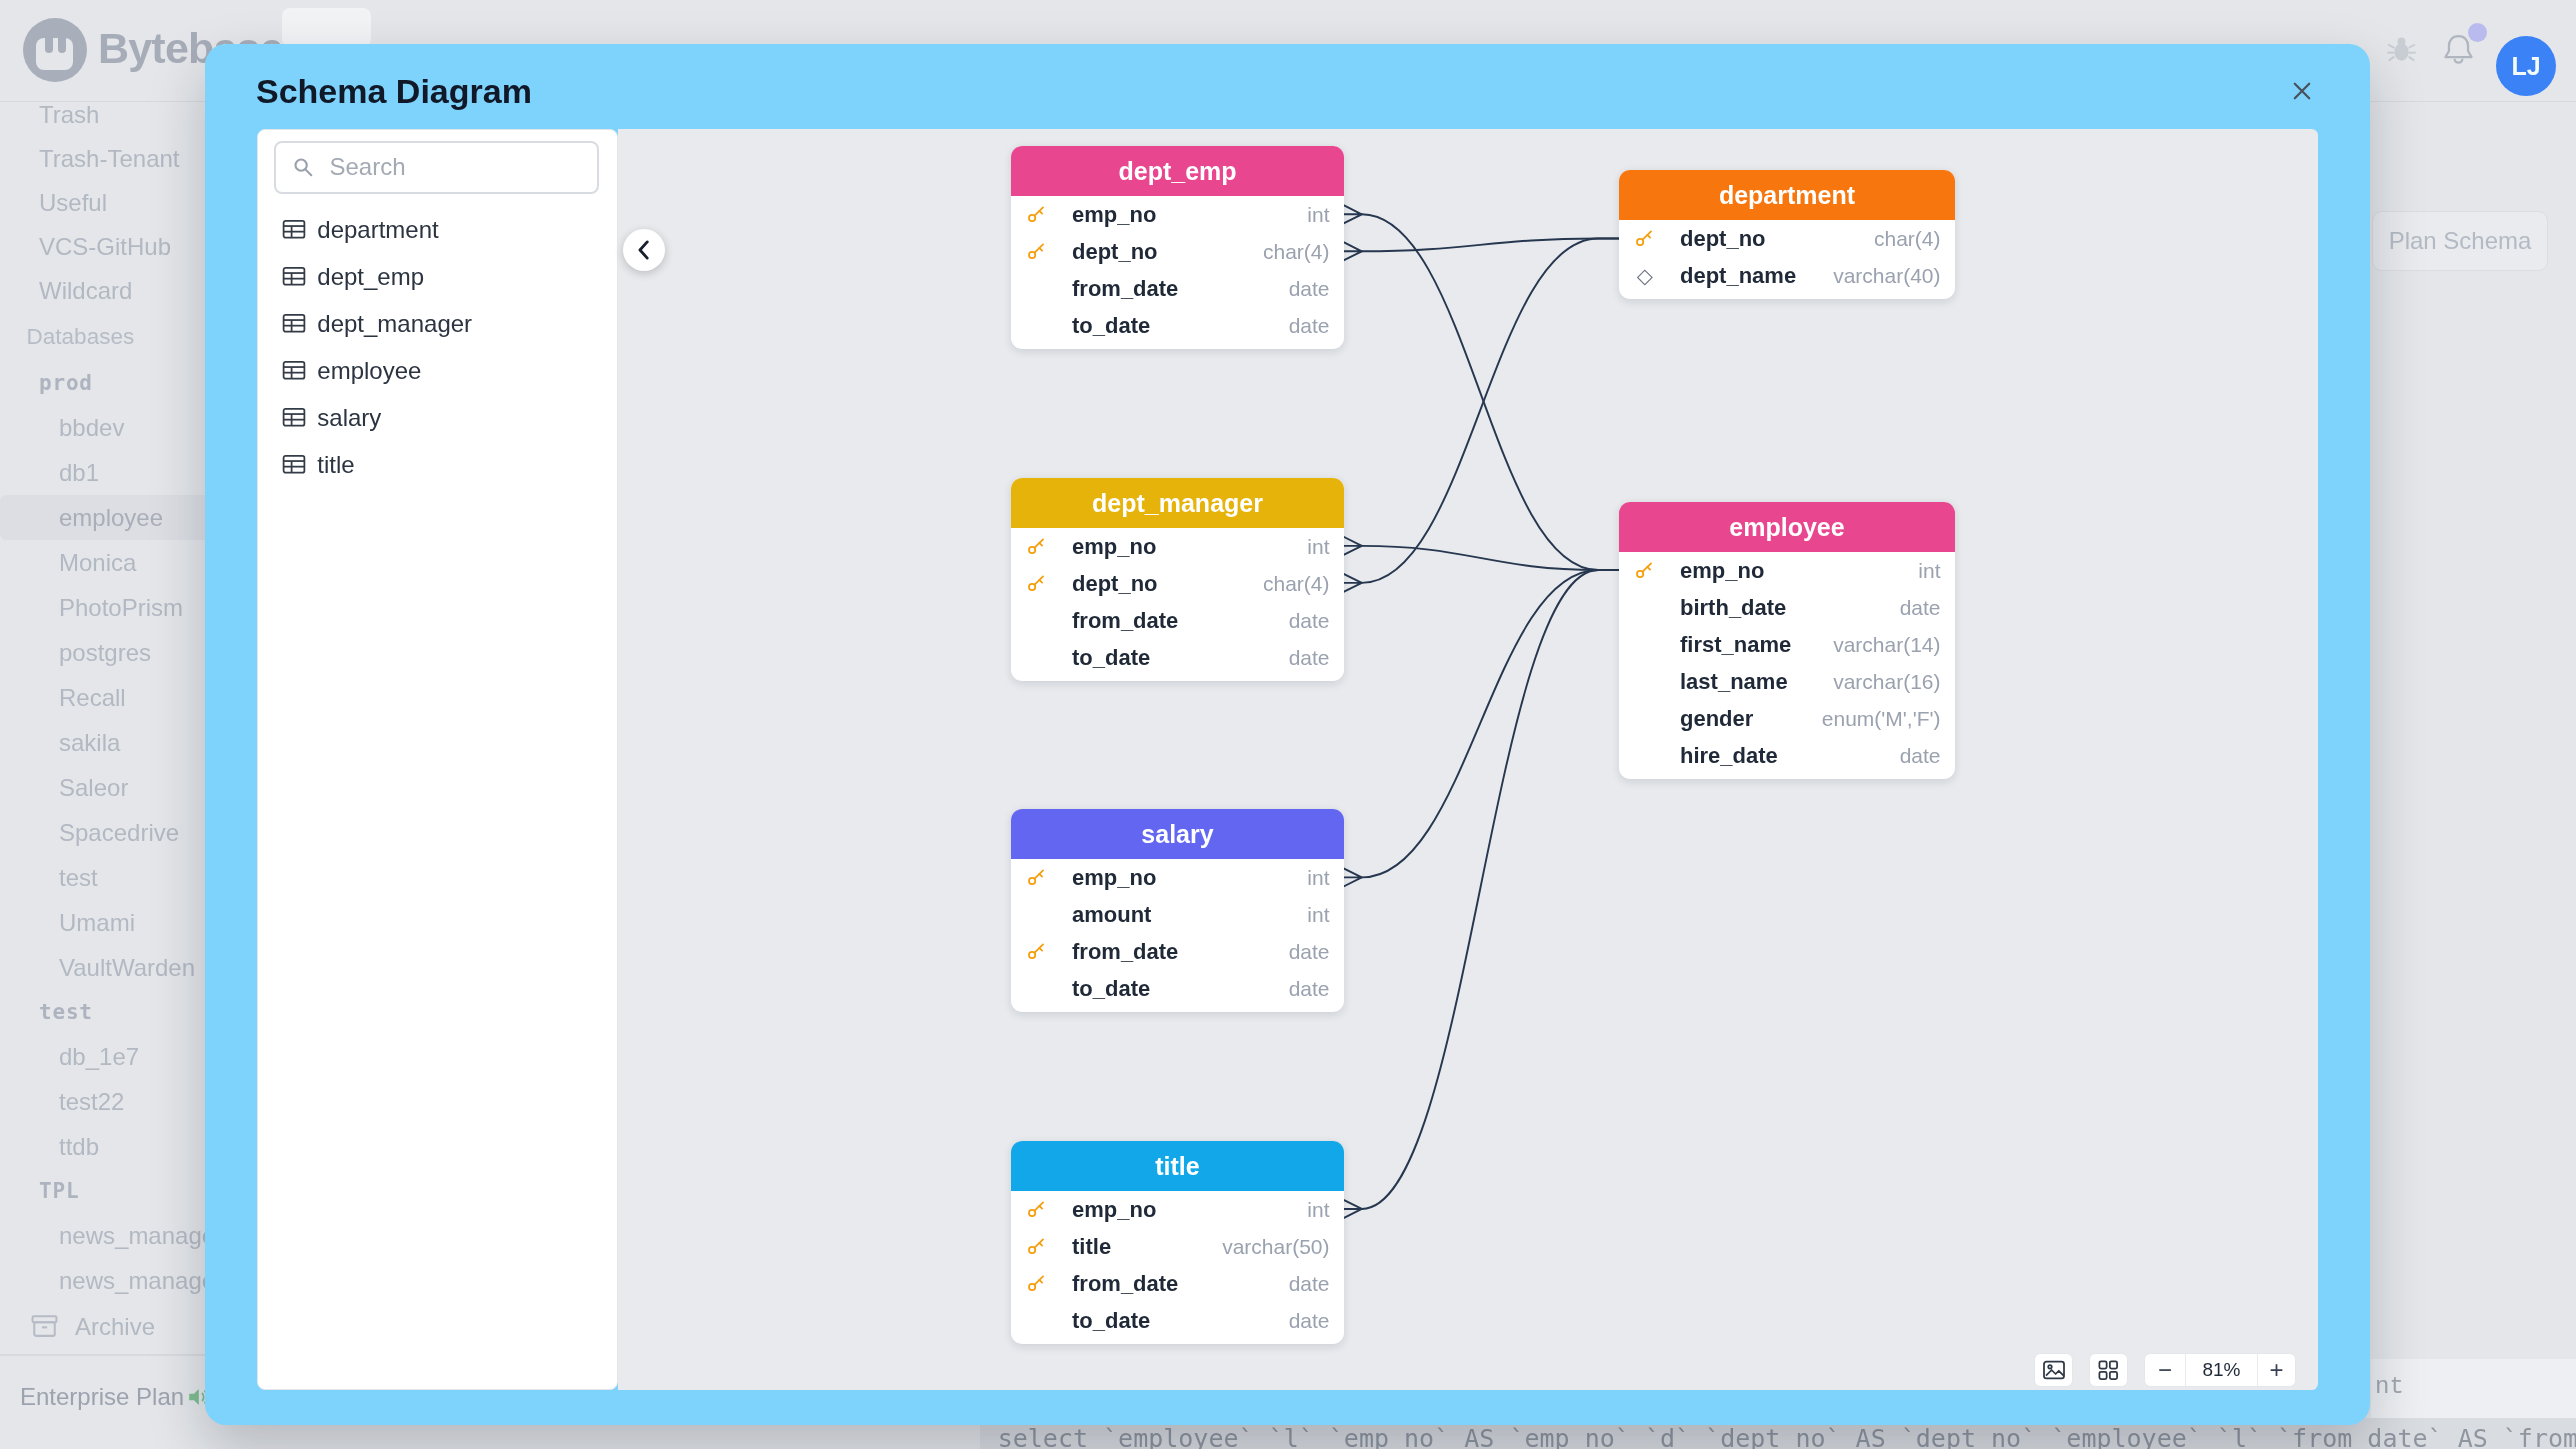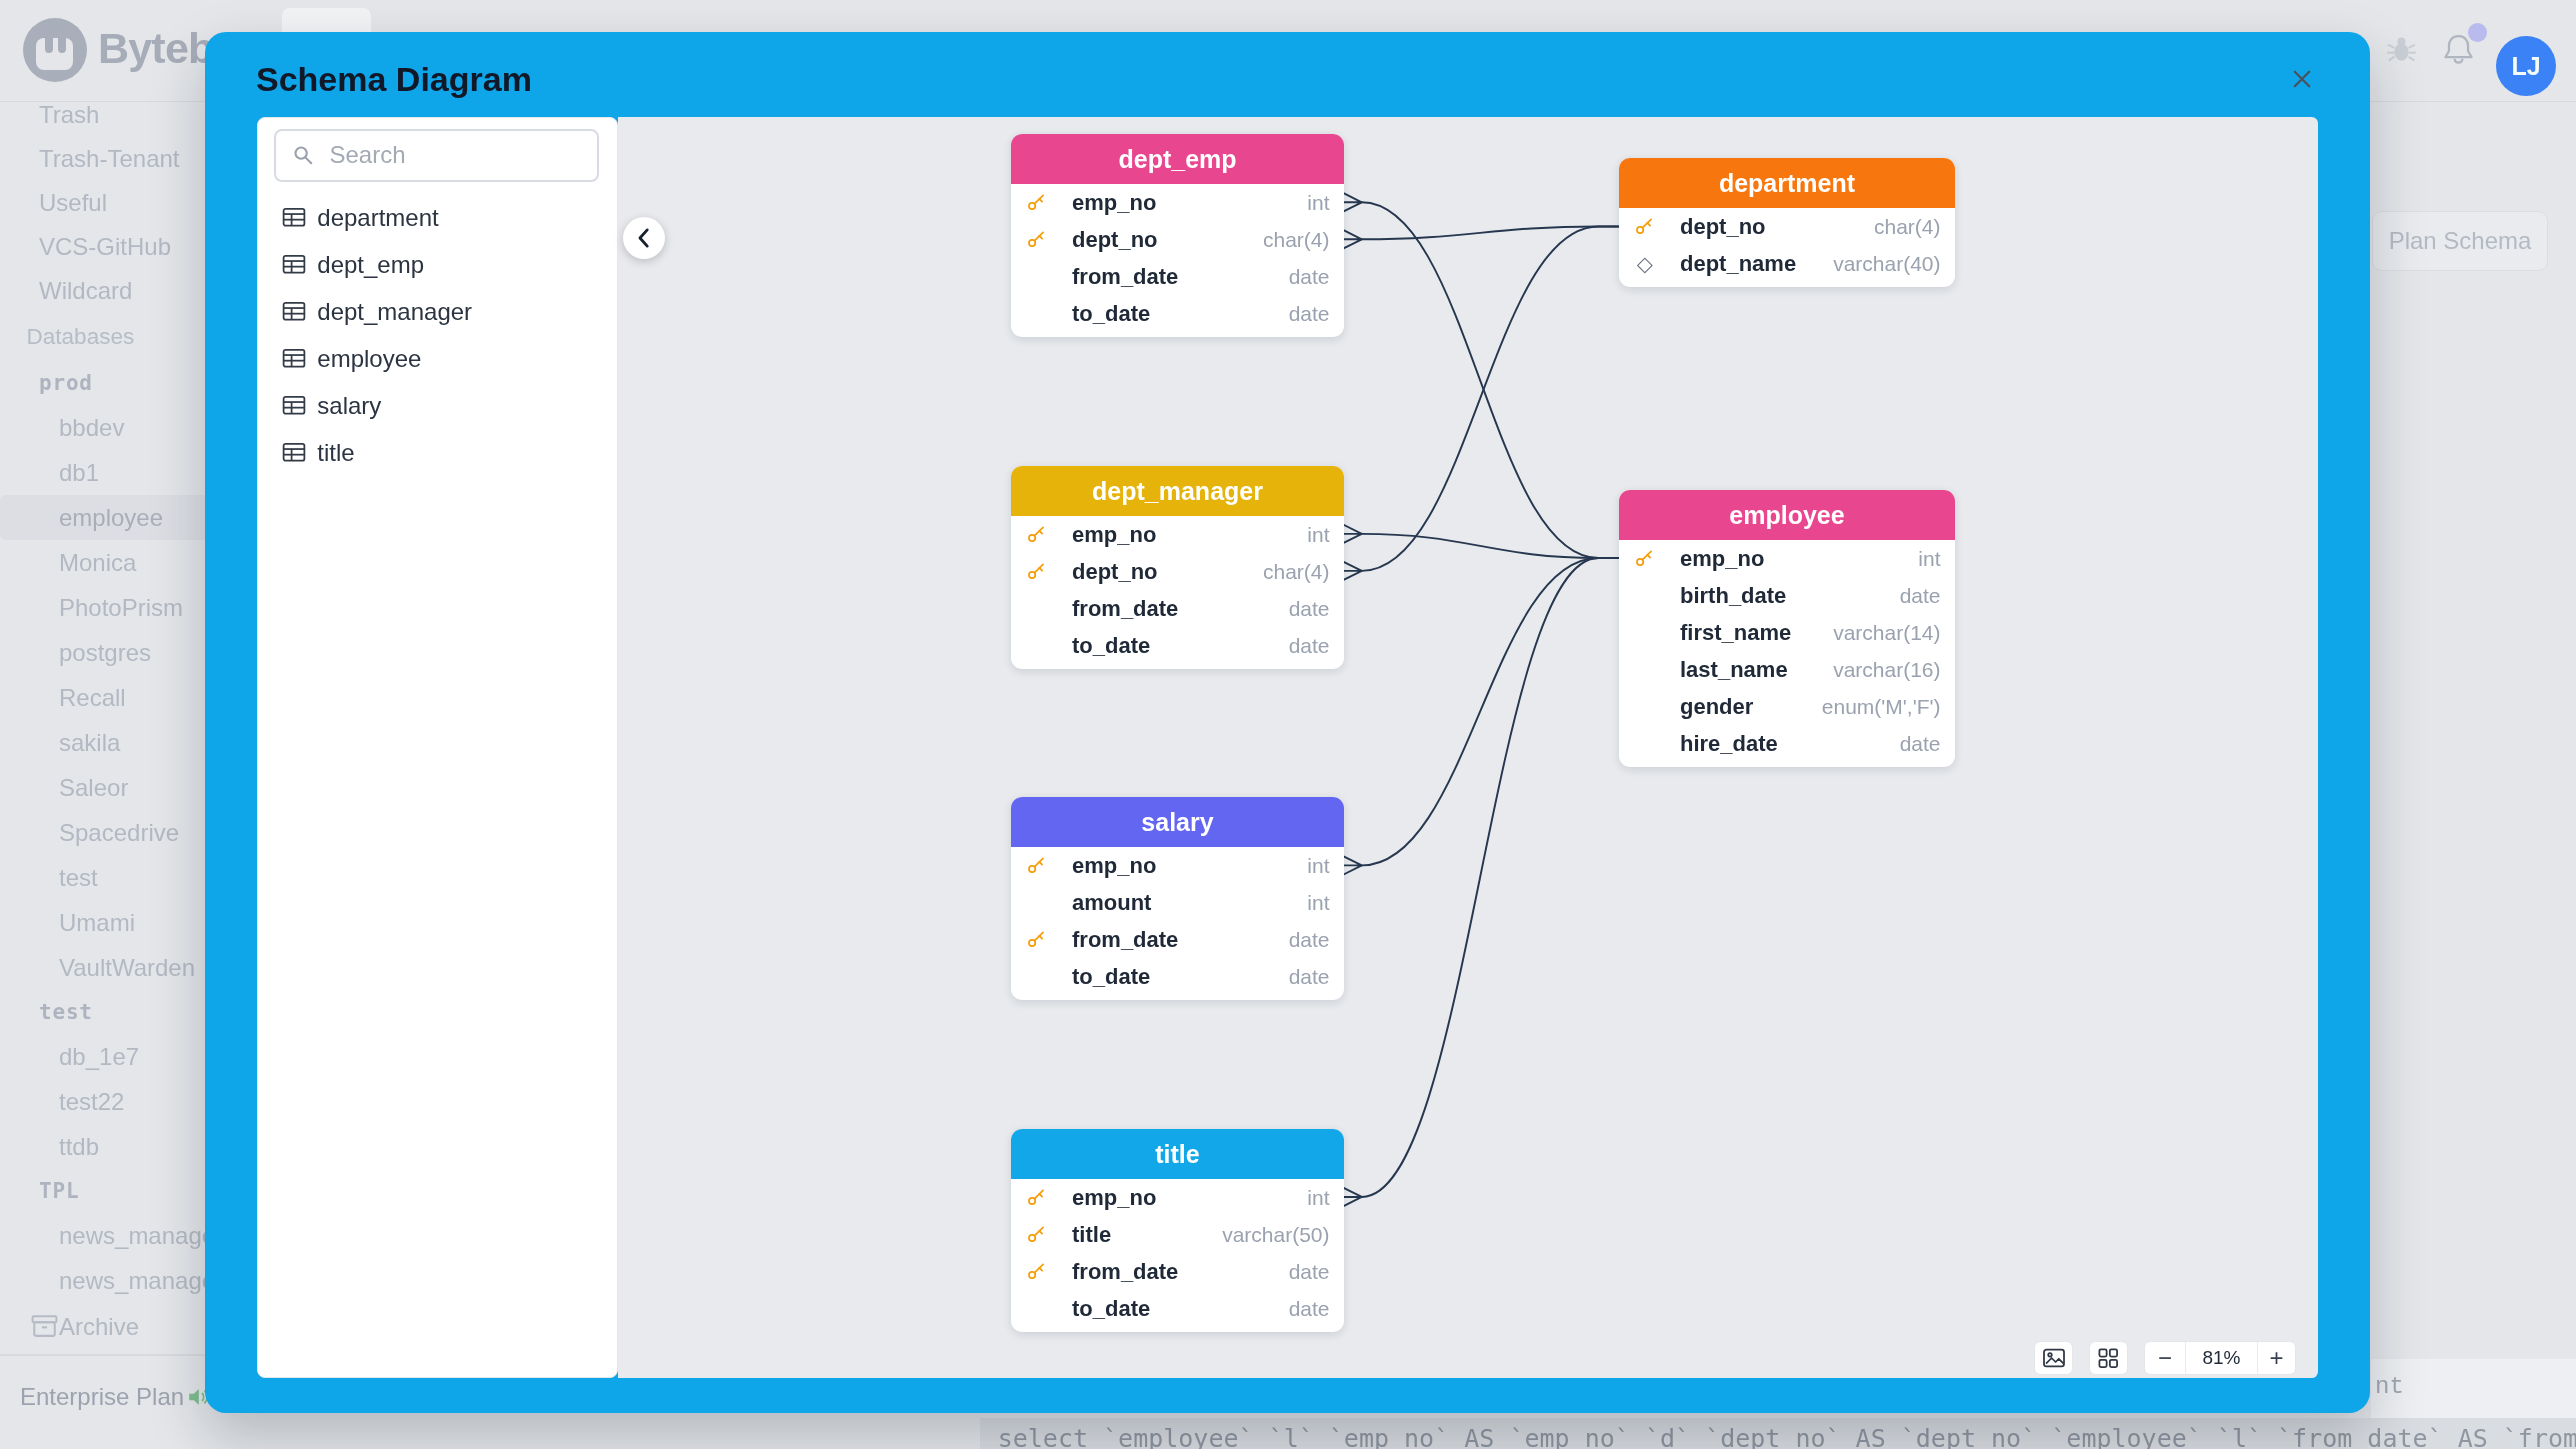--- a/index.html
+++ b/index.html
@@ -17,35 +17,35 @@
           display:flex;align-items:center;justify-content:center;color:#f4fbfb;font-weight:bold;font-size:25px;}
   .bell-dot{position:absolute;left:2468px;top:22.5px;width:19.3px;height:19.3px;border-radius:50%;background:#b9bbee;}
   .sidebar{position:absolute;left:0;top:93px;width:419px;color:#b3b9c3;font-size:24px;}
   .sb-item{height:44px;display:flex;align-items:center;padding-left:39px;}
   .sb-section{height:48px;display:flex;align-items:center;padding-left:26.6px;font-size:22.5px;color:#b7bdc7;}
   .sb-group{height:44px;display:flex;align-items:center;padding-left:39px;
             font-family:"DejaVu Sans Mono",monospace;font-weight:bold;font-size:21px;color:#aeb4bf;letter-spacing:0.8px;}
   .sb-db{height:45px;display:flex;align-items:center;padding-left:59px;}
   .sb-db.active{background:#dcdee3;border-radius:6.4px;color:#a9aeb9;}
   .sb-divider{position:absolute;left:0;top:1354px;width:419px;height:1.6px;background:#d8dade;}
-  .sb-archive{position:absolute;left:30px;top:1299px;height:55px;display:flex;align-items:center;
+  .sb-archive{position:absolute;left:30px;top:1299px;height:55px;display:flex;align-items:center;gap:16px;
               color:#b3b9c3;font-size:24px;}
   .sb-plan{position:absolute;left:20px;top:1370px;height:53px;display:flex;align-items:center;gap:2px;
            color:#9ca3af;font-size:24px;}
   .env-badge{color:#a4c3ac;font-size:21px;}
   .alter-btn{position:absolute;left:2372px;top:211px;width:174px;height:58px;border:1.6px solid #dbdde1;
              border-radius:9.7px;background:#e9ebee;display:flex;align-items:center;justify-content:center;
              color:#b4bac3;font-size:24px;}
   .right-pane{position:absolute;left:2371px;top:1359px;width:205px;height:60px;background:#edeff2;}
   .nt-frag{position:absolute;left:2375px;top:1373px;color:#a2a8b1;font-size:24px;font-family:Liberation Mono, monospace;}
   .sql-strip{position:absolute;left:980px;top:1418px;width:1596px;height:31px;background:#d9dce0;overflow:hidden;}
   .sql-strip span{position:absolute;left:17.7px;top:6.4px;font-family:"DejaVu Sans Mono",monospace;
                   font-size:25px;color:#8f96a0;white-space:nowrap;}
   
-  .modal{position:absolute;left:205px;top:32px;width:2165px;height:1381px;background:#0ea5e9;border-radius:21px;
+  .modal{position:absolute;left:205px;top:44px;width:2165px;height:1381px;background:#7dd3fc;border-radius:21px;
          box-shadow:0 24px 56px rgba(15,23,42,.22);}
   .modal-title{position:absolute;left:51px;top:28px;font-size:34px;font-weight:600;color:#111827;}
   .close-btn{position:absolute;left:2081px;top:31px;width:32px;height:32px;cursor:pointer;}
   .panel{position:absolute;left:52px;top:85px;width:361px;height:1261px;background:#fff;
          border:1.6px solid #e3e6ea;border-radius:8px;box-sizing:border-box;}
   .search-box{position:absolute;left:16px;top:10.5px;width:325px;height:53px;border:2px solid #d8dce2;
               border-radius:8px;display:flex;align-items:center;gap:13px;padding:0 14.5px;box-sizing:border-box;}
   .search-box input{border:none;outline:none;font-size:24px;color:#6b7280;width:242px;background:transparent;
                     font-family:"Liberation Sans",sans-serif;}
   .search-box input::placeholder{color:#a3aab4;}

